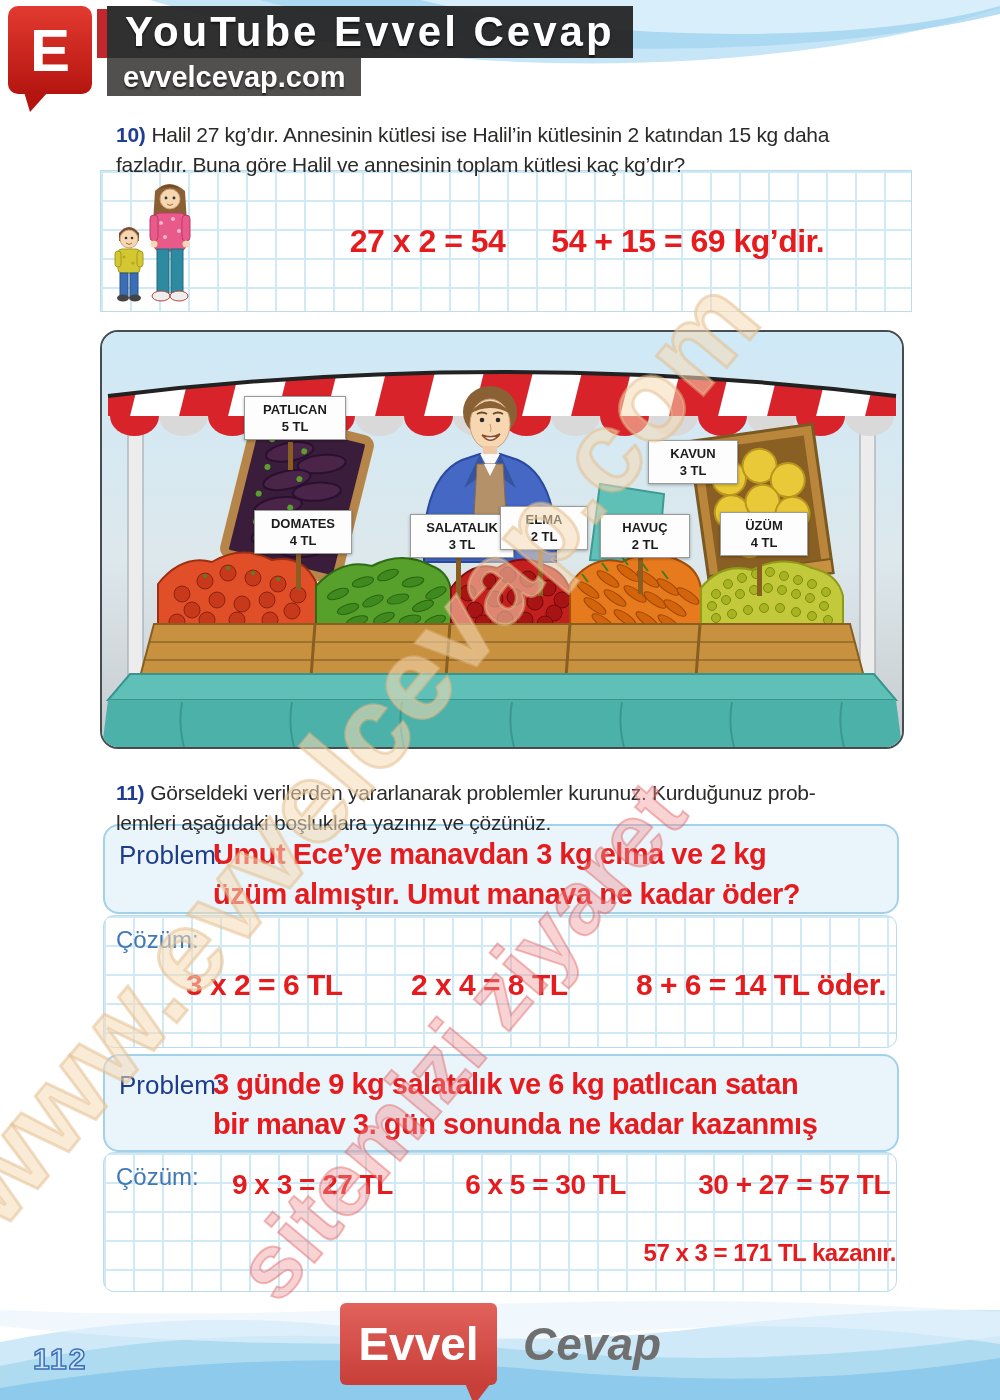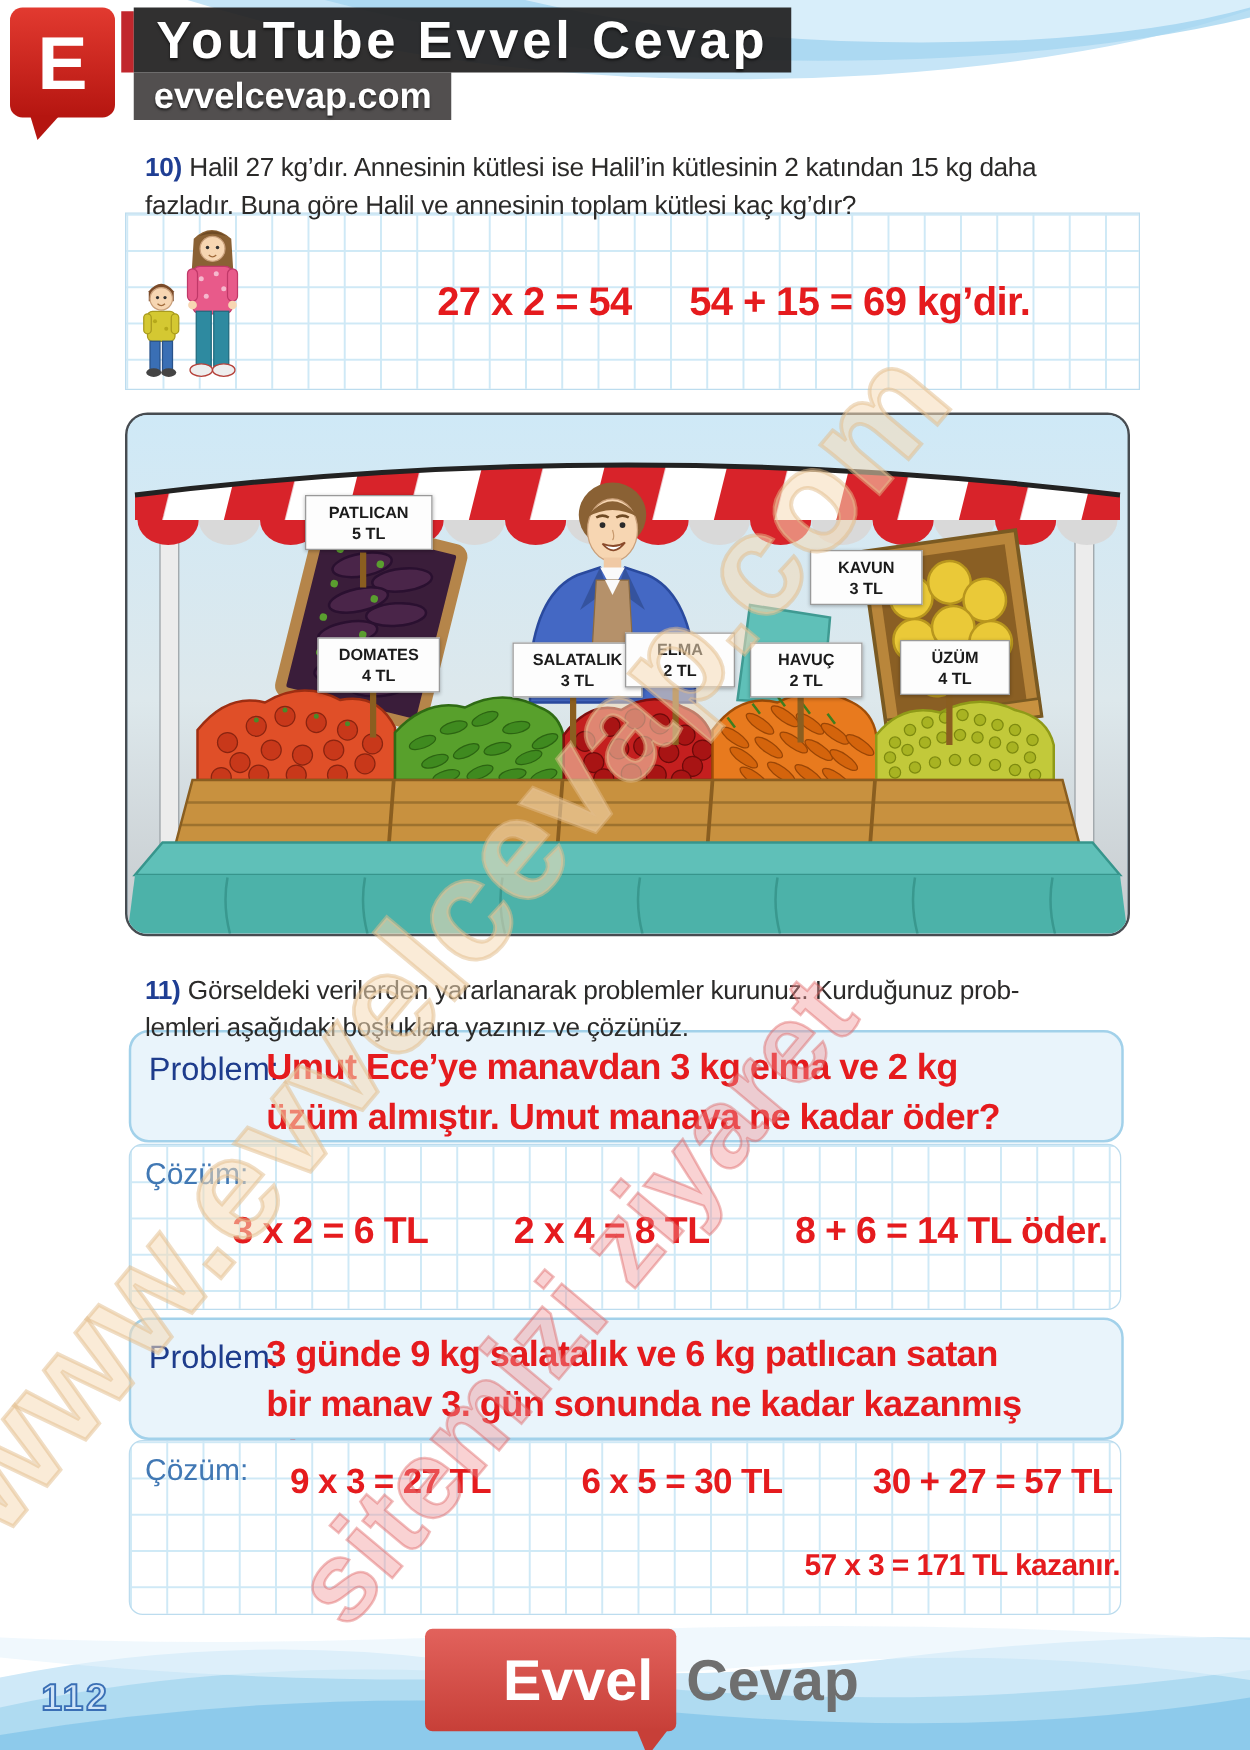--- a/index.html
+++ b/index.html
@@ -65,24 +65,24 @@
     color:rgba(246,219,182,.55);-webkit-text-stroke:3px rgba(226,188,138,.5);}
   #wm-pink{left:255px;top:1235px;transform:rotate(-50deg);font-size:90px;
     color:rgba(240,148,150,.42);-webkit-text-stroke:2px rgba(220,90,90,.4);}
   
   #bottom-waves{left:0;bottom:0;width:1000px;height:108px;z-index:0;}
   #page-num{left:33px;top:1320px;font-size:30px;font-weight:bold;color:#cfe4f8;
     -webkit-text-stroke:1.5px #3a6fb5;letter-spacing:2px;z-index:2;margin-top:22px;}
   #footer-logo{left:340px;top:1303px;display:flex;align-items:center;z-index:2;}
   #logo-box{position:relative;width:157px;height:82px;border-radius:6px;
     background:linear-gradient(#e2625c,#c73f38);display:flex;align-items:center;
-    justify-content:center;color:#fff;font-size:46px;font-weight:bold;padding-left:44px;}
+    justify-content:center;color:#fff;font-size:46px;font-weight:bold;}
   #logo-box .tail{position:absolute;right:6px;bottom:-20px;width:26px;height:22px;
     background:#c73f38;clip-path:polygon(0 0,100% 0,35% 100%);}
-  #logo-cevap{margin-left:8px;font-size:46px;font-weight:bold;color:#6f6f6f;}
+  #logo-cevap{margin-left:26px;font-size:46px;font-weight:bold;color:#6f6f6f;font-style:italic;}
 </style>
 </head>
 <body>
 
 <svg id="top-waves" class="abs" viewBox="0 0 1000 95">
   <path d="M150,0 Q400,78 700,60 Q880,48 1000,8 L1000,0 Z" fill="#c6e5f7"></path>
   <path d="M260,0 Q480,60 760,46 Q900,38 1000,14 L1000,0 Z" fill="#a5d6f0" opacity=".8"></path>
   <path d="M420,0 Q600,42 820,32 Q930,26 1000,6 L1000,0 Z" fill="#ddf0fb" opacity=".9"></path>
 </svg>
 

